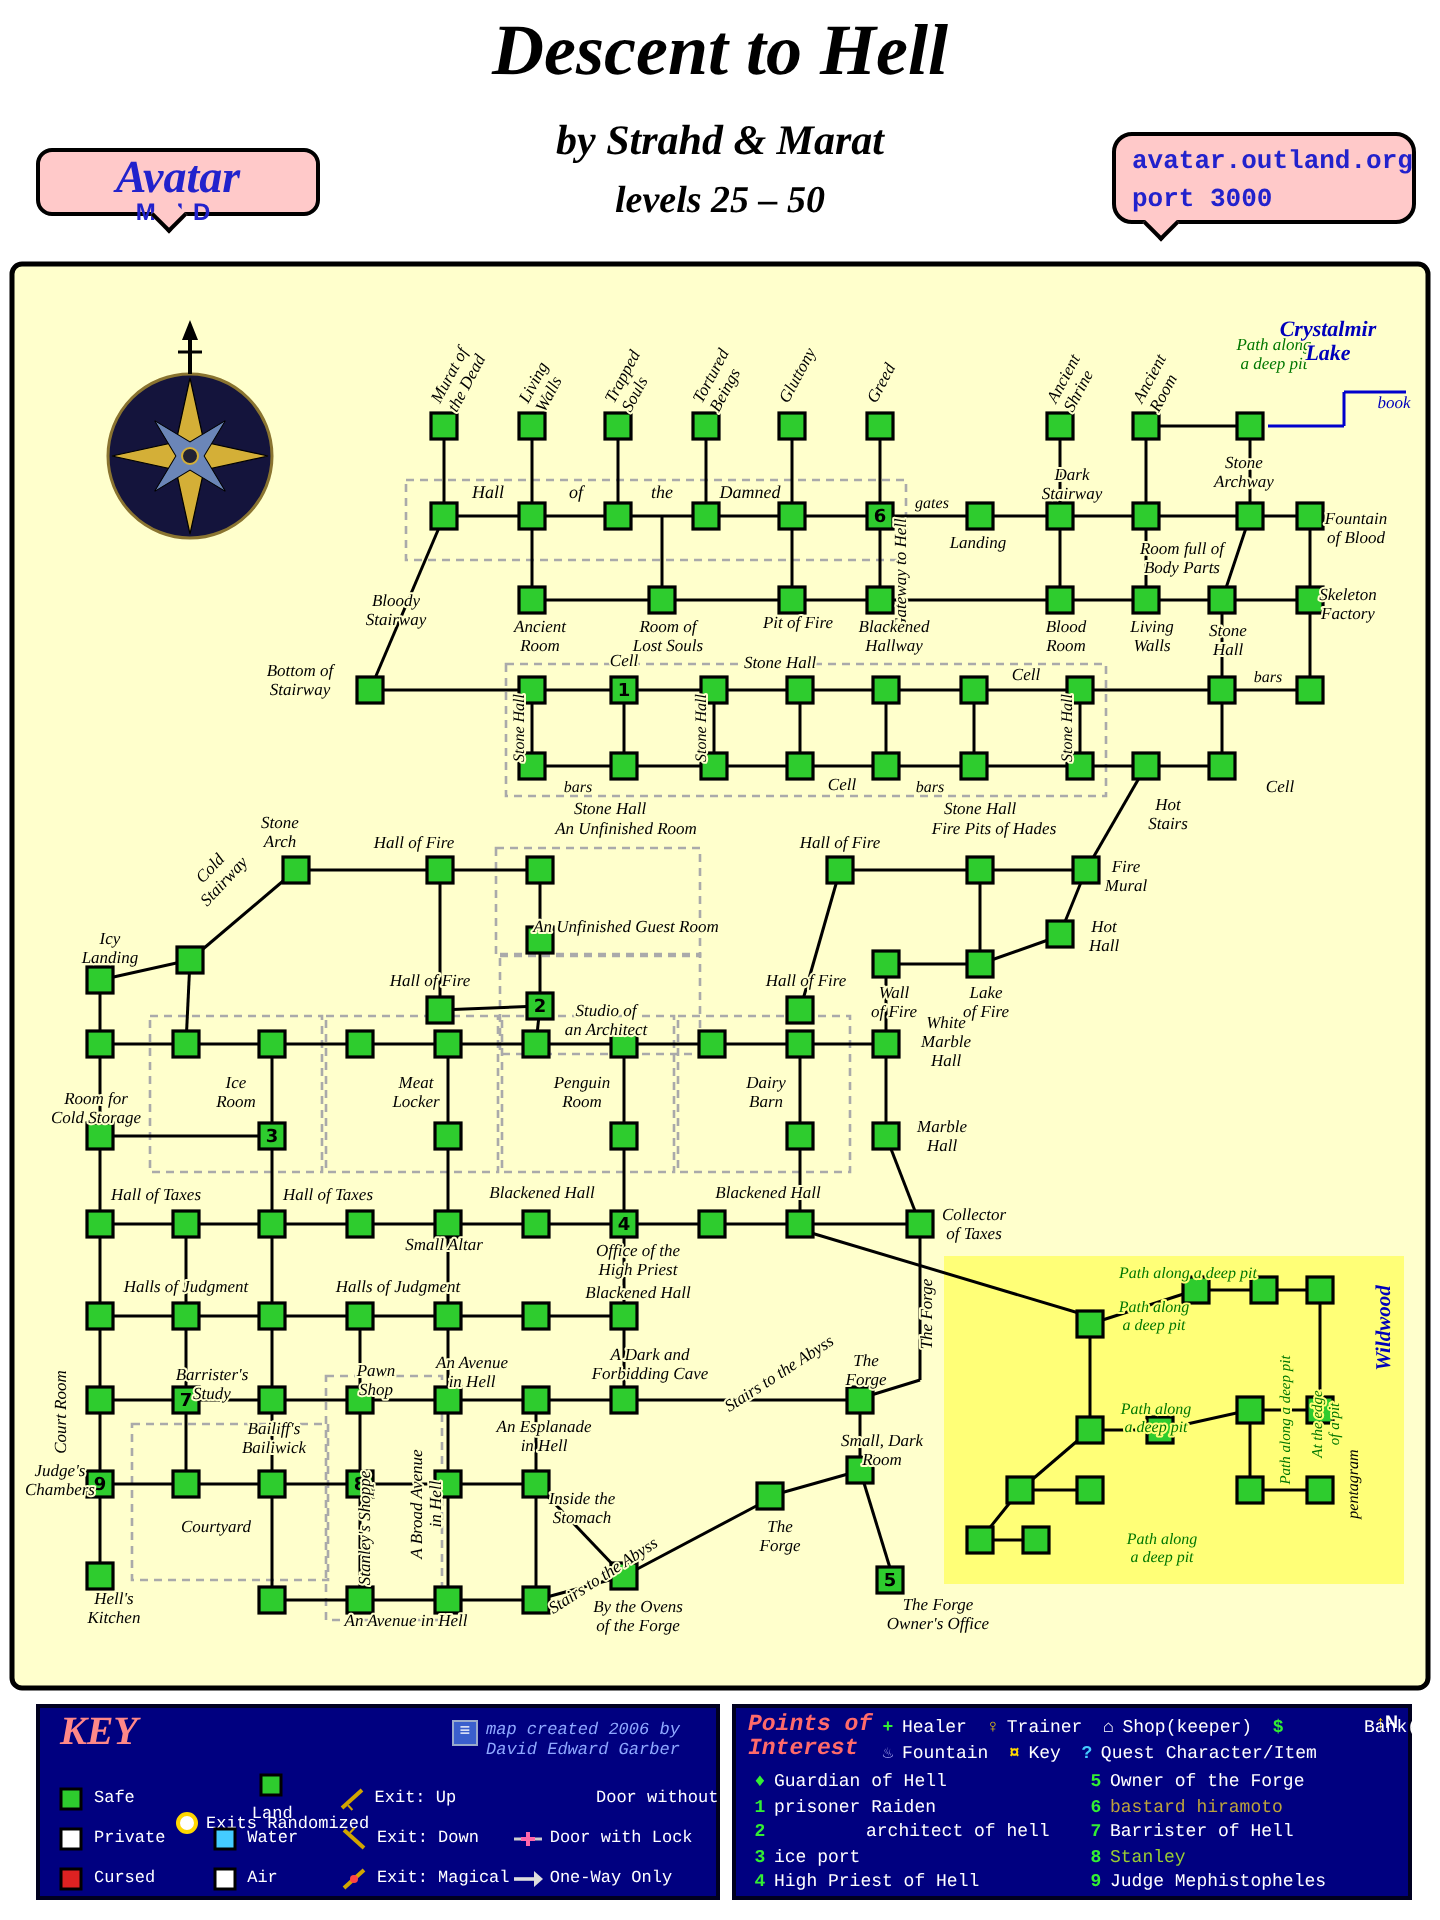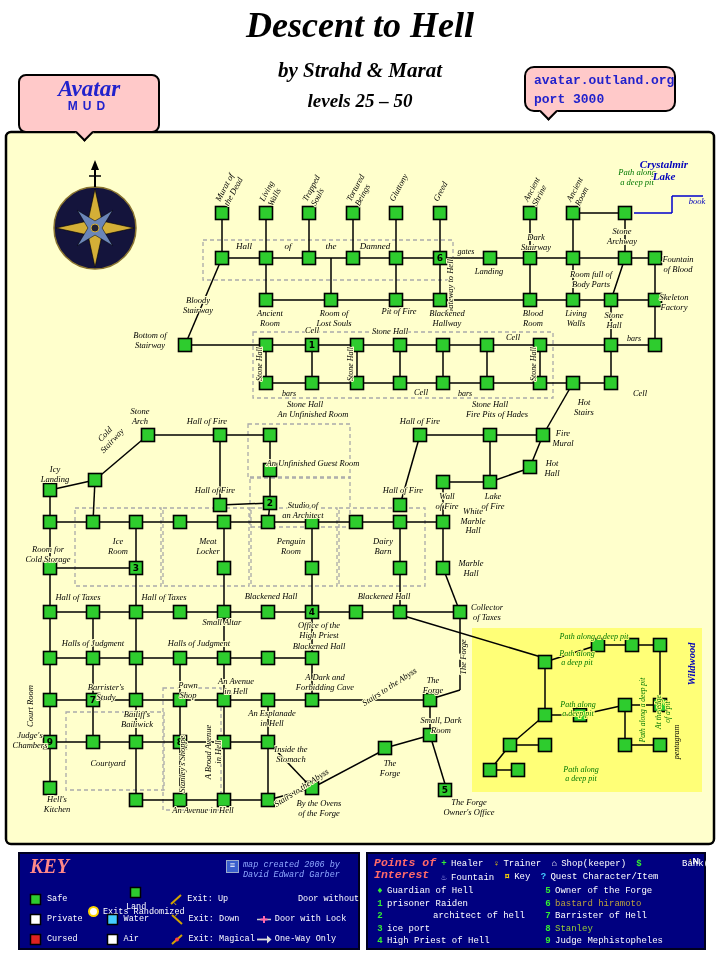--- a/index.html
+++ b/index.html
@@ -4,24 +4,24 @@
 <style>
   html,body{margin:0;padding:0;}
   body{width:720px;height:960px;position:relative;background:#FFFFFF;font-family:"Liberation Sans",sans-serif;overflow:hidden;}
   svg#map-svg{position:absolute;top:0;left:0;}
 
   .title{position:absolute;top:4px;left:0;width:720px;text-align:center;font-family:"Liberation Serif",serif;font-weight:bold;font-style:italic;font-size:36px;color:#000;}
   .byline{position:absolute;top:58px;left:0;width:720px;text-align:center;font-family:"Liberation Serif",serif;font-weight:bold;font-style:italic;font-size:21px;}
   .levels{position:absolute;top:90px;left:0;width:720px;text-align:center;font-family:"Liberation Serif",serif;font-weight:bold;font-style:italic;font-size:19px;}
 
   .badge{position:absolute;background:#FFC9C9;border:2px solid #000;color:#2222CC;box-sizing:border-box;z-index:5;}
-  .badgeL{left:18px;top:74px;width:142px;height:59px;border-radius:8px;text-align:center;}
+  .badgeL{left:18px;top:74px;width:142px;height:34px;border-radius:8px;text-align:center;}
   .bl1{font-family:"Liberation Serif",serif;font-weight:bold;font-style:italic;font-size:23px;line-height:25px;}
   .bl2{font-weight:bold;font-size:12px;letter-spacing:5px;line-height:11px;}
-  .badgeR{left:524px;top:66px;width:152px;height:46px;border-radius:10px;font-family:"Liberation Mono",monospace;font-weight:bold;font-size:13px;line-height:19px;padding:3px 0 0 8px;}
+  .badgeR{left:556px;top:66px;width:152px;height:46px;border-radius:10px;font-family:"Liberation Mono",monospace;font-weight:bold;font-size:13px;line-height:19px;padding:3px 0 0 8px;}
   .tail{position:absolute;width:11px;height:11px;background:#FFC9C9;transform:rotate(45deg);border-right:2px solid #000;border-bottom:2px solid #000;}
   .tL{bottom:-8px;left:58px;}
   .tR{bottom:-8px;left:16px;}
 
   .keybox{position:absolute;left:18px;top:852px;width:342px;height:98px;background:#000080;border:2px solid #000020;box-sizing:border-box;z-index:6;}
   .poibox{position:absolute;left:366px;top:852px;width:340px;height:98px;background:#000080;border:2px solid #000020;box-sizing:border-box;z-index:6;}
   .key-title{position:absolute;left:10px;top:1px;font-family:"Liberation Serif",serif;font-style:italic;font-weight:bold;font-size:20px;color:#FF8888;}
   .rand{position:absolute;left:68px;top:11px;display:flex;align-items:flex-end;gap:4px;color:#FFF;font:8.5px "Liberation Mono",monospace;white-space:nowrap;margin-top:41px;}
   .circ{width:7px;height:7px;border:2px solid #FFD700;border-radius:50%;background:#FFFFFF;display:inline-block;}
   .credit{position:absolute;left:206px;top:6px;display:flex;gap:4px;color:#8FA8FF;font-style:italic;font-size:8.5px;font-family:"Liberation Mono",monospace;line-height:10px;}

